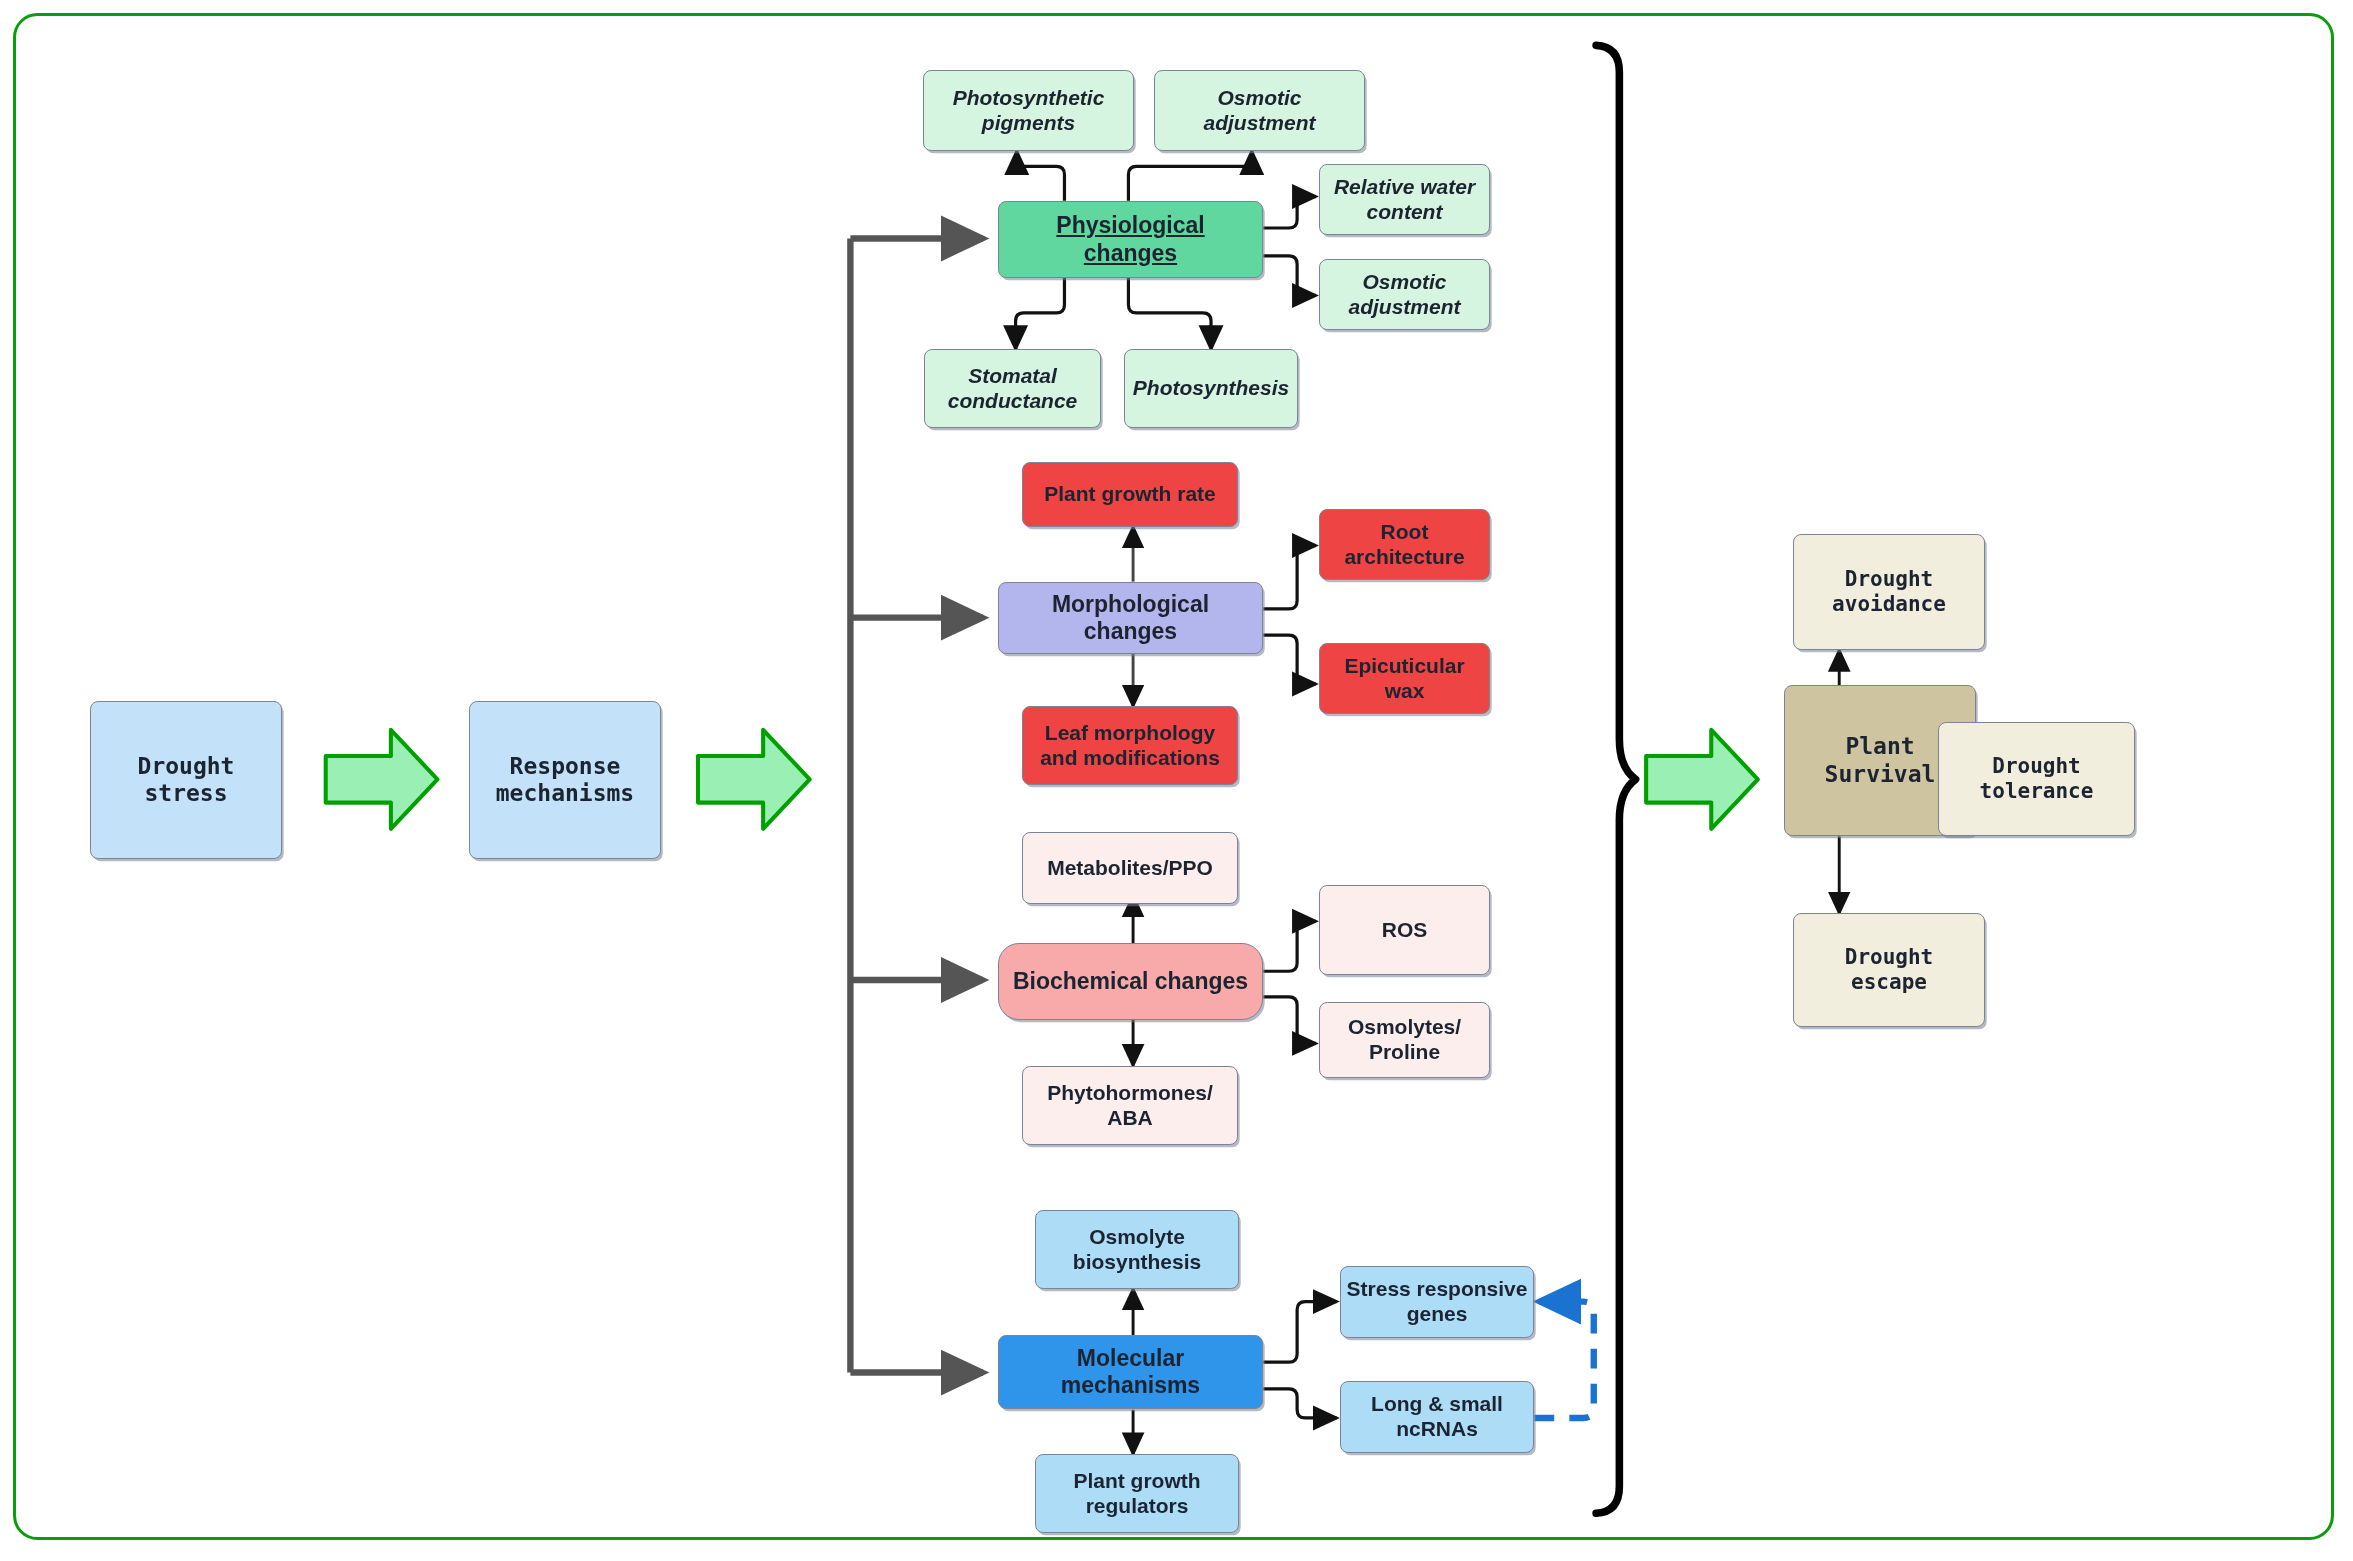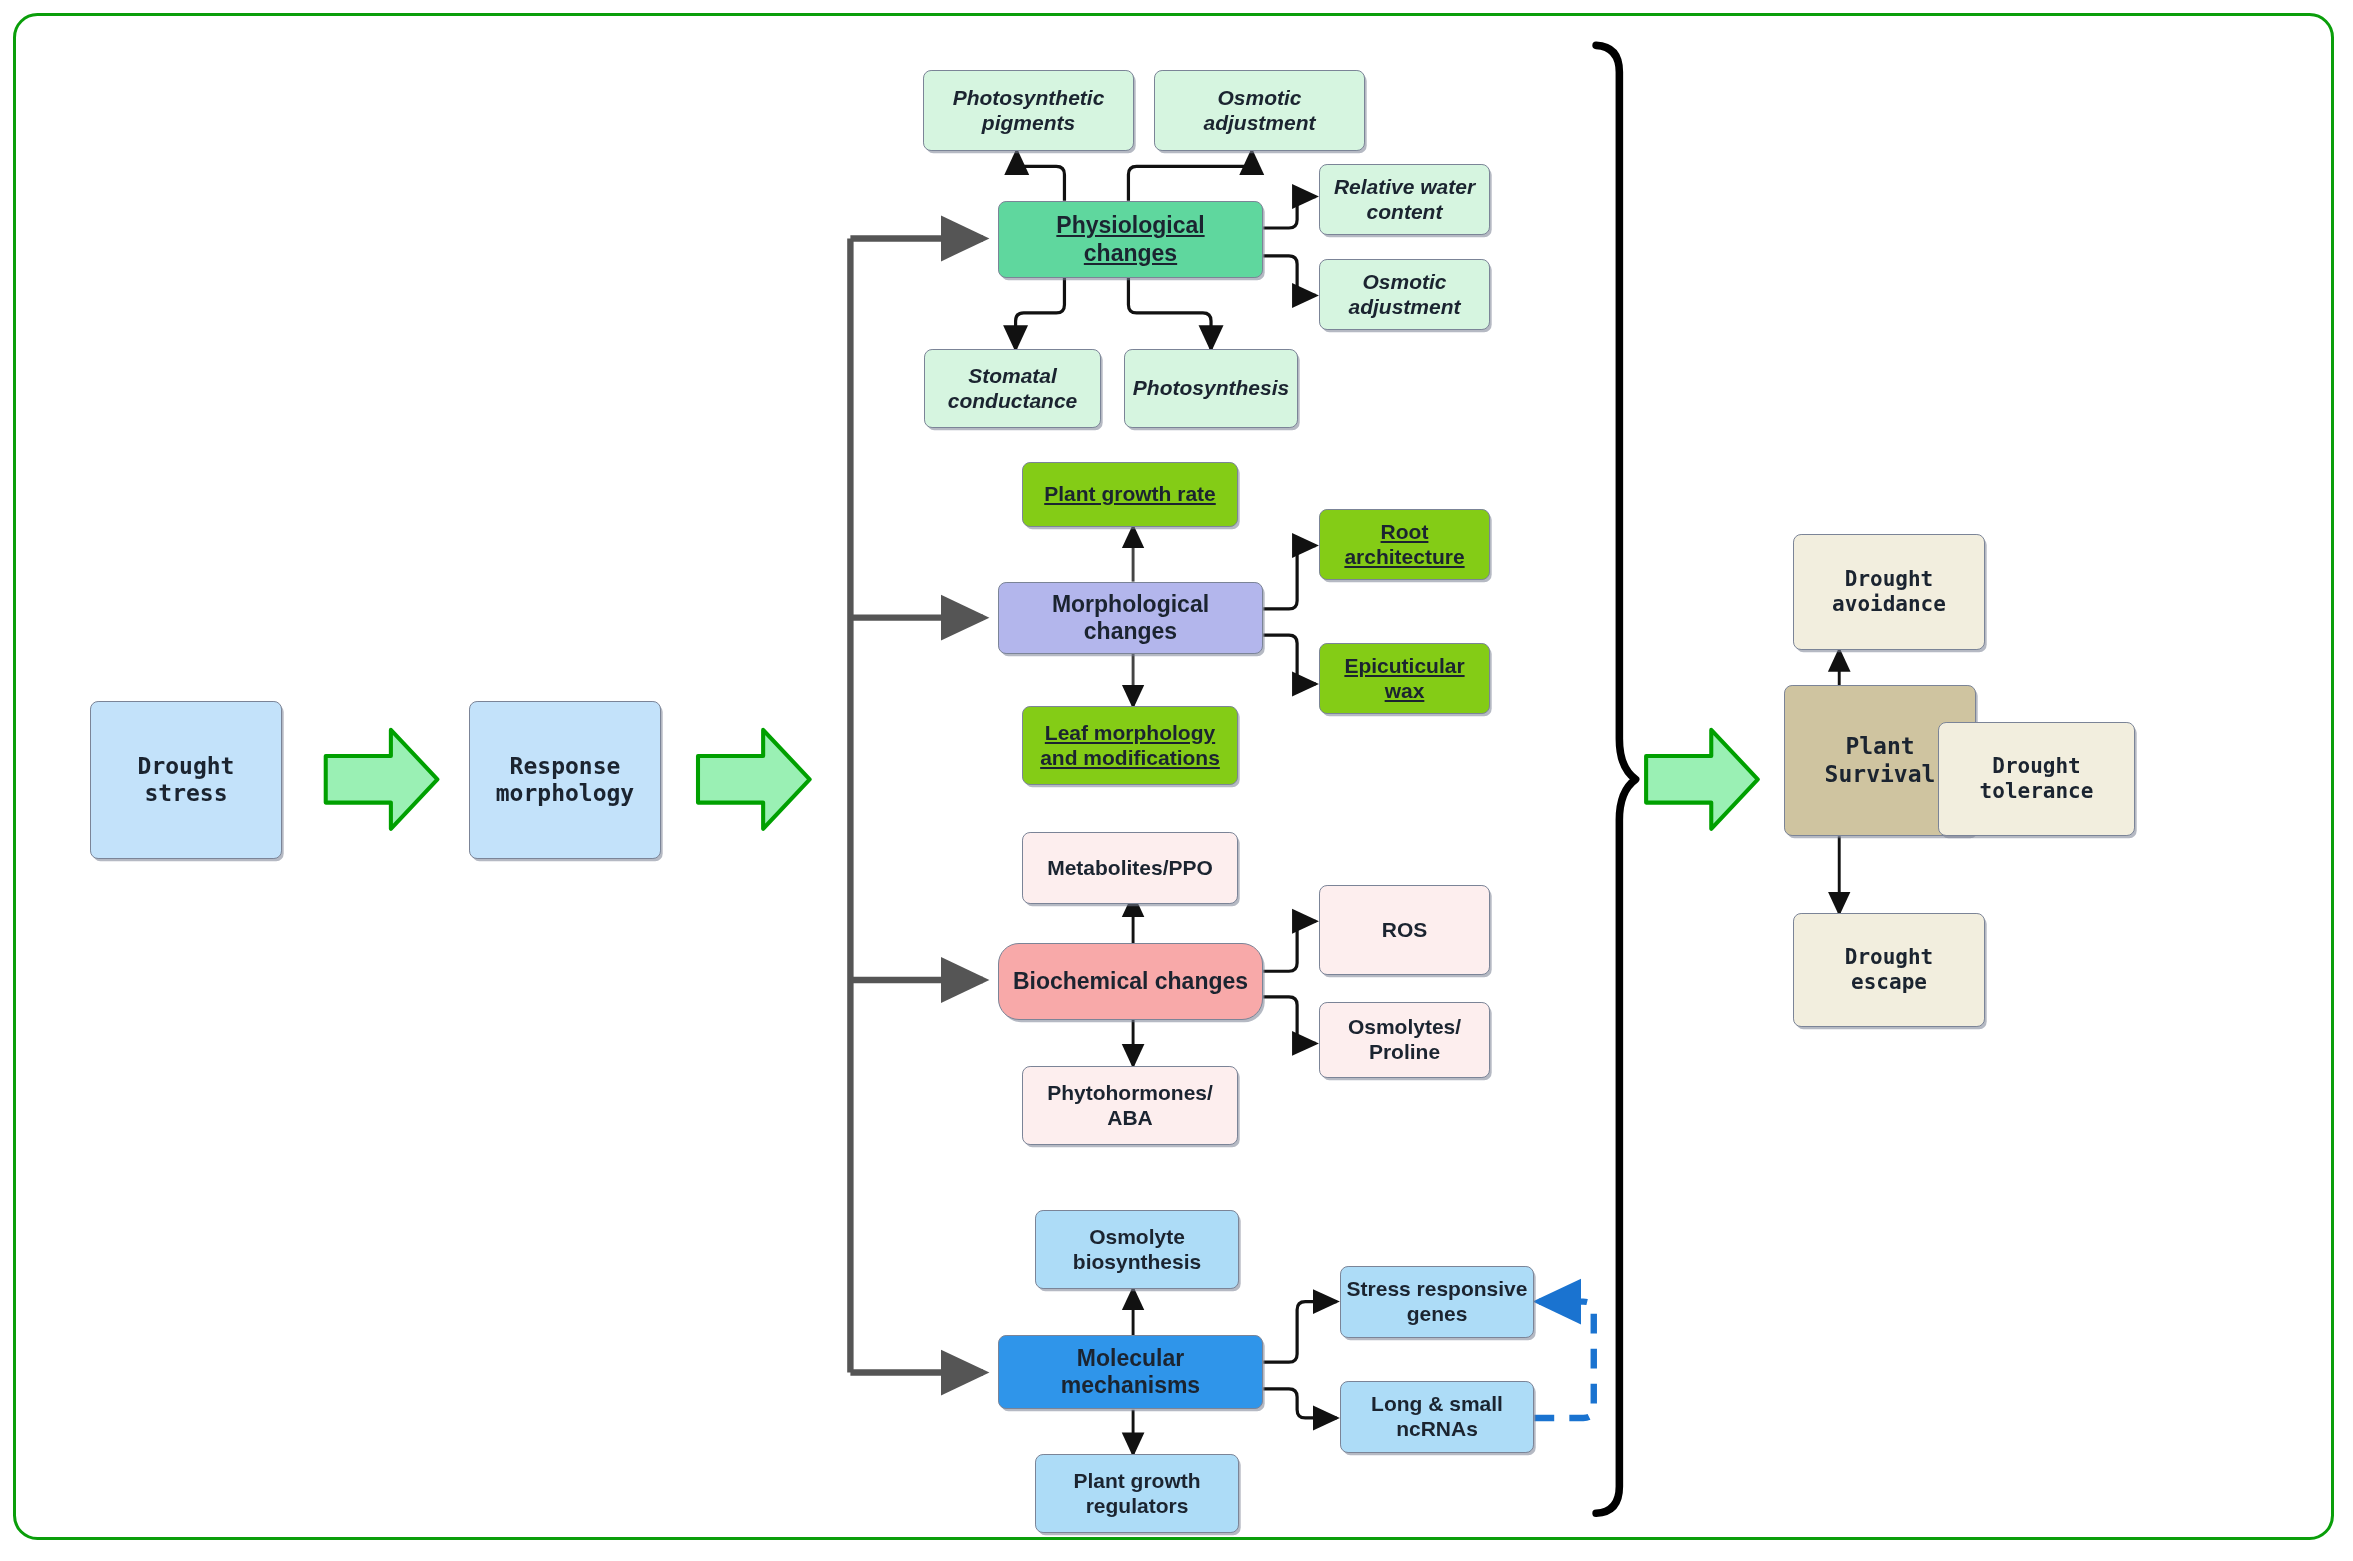--- a/index.html
+++ b/index.html
@@ -27,21 +27,21 @@
   .leaf{font-size:21px;}
 
   
   .mono{font-family:"DejaVu Sans Mono","Liberation Mono",monospace;font-weight:bold;}
 
   
   .c-blue      {background:#c3e2fa;}
   .c-greenmain {background:#5fd79e;text-decoration:underline;}
   .c-greenleaf {background:#d6f5e0;font-style:italic;}
   .c-purplemain{background:#b3b6ec;}
-  .c-purpleleaf{background:#84cc16;text-decoration:underline;}
+  .c-purpleleaf{background:#ef4444;}
   .c-redmain   {background:#f8a9a9;}
   .c-redleaf   {background:#fdeeee;}
   .c-bluemain  {background:#2f95ea;}
   .c-blueleaf  {background:#addcf7;}
   .c-tan       {background:#cfc4a0;}
   .c-tanleaf   {background:#f2eede;}
 
   svg.overlay{position:absolute;left:0;top:0;width:2354px;height:1561px;
               pointer-events:none;overflow:visible;}
 </style>
@@ -148,21 +148,21 @@
     </g>
   </svg>
 
   <div class="node main mono c-blue" style="left:90px;top:701px;width:192px;height:158px;">
     <span>Drought
 stress</span>
   </div>
 
   <div class="node main mono c-blue" style="left:469px;top:701px;width:192px;height:158px;">
     <span>Response
-morphology</span>
+mechanisms</span>
   </div>
 
   <div class="node leaf c-greenleaf" style="left:923px;top:70px;width:211px;height:81px;">
     <span>Photosynthetic
 pigments</span>
   </div>
 
   <div class="node leaf c-greenleaf" style="left:1154px;top:70px;width:211px;height:81px;">
     <span>Osmotic
 adjustment</span>

